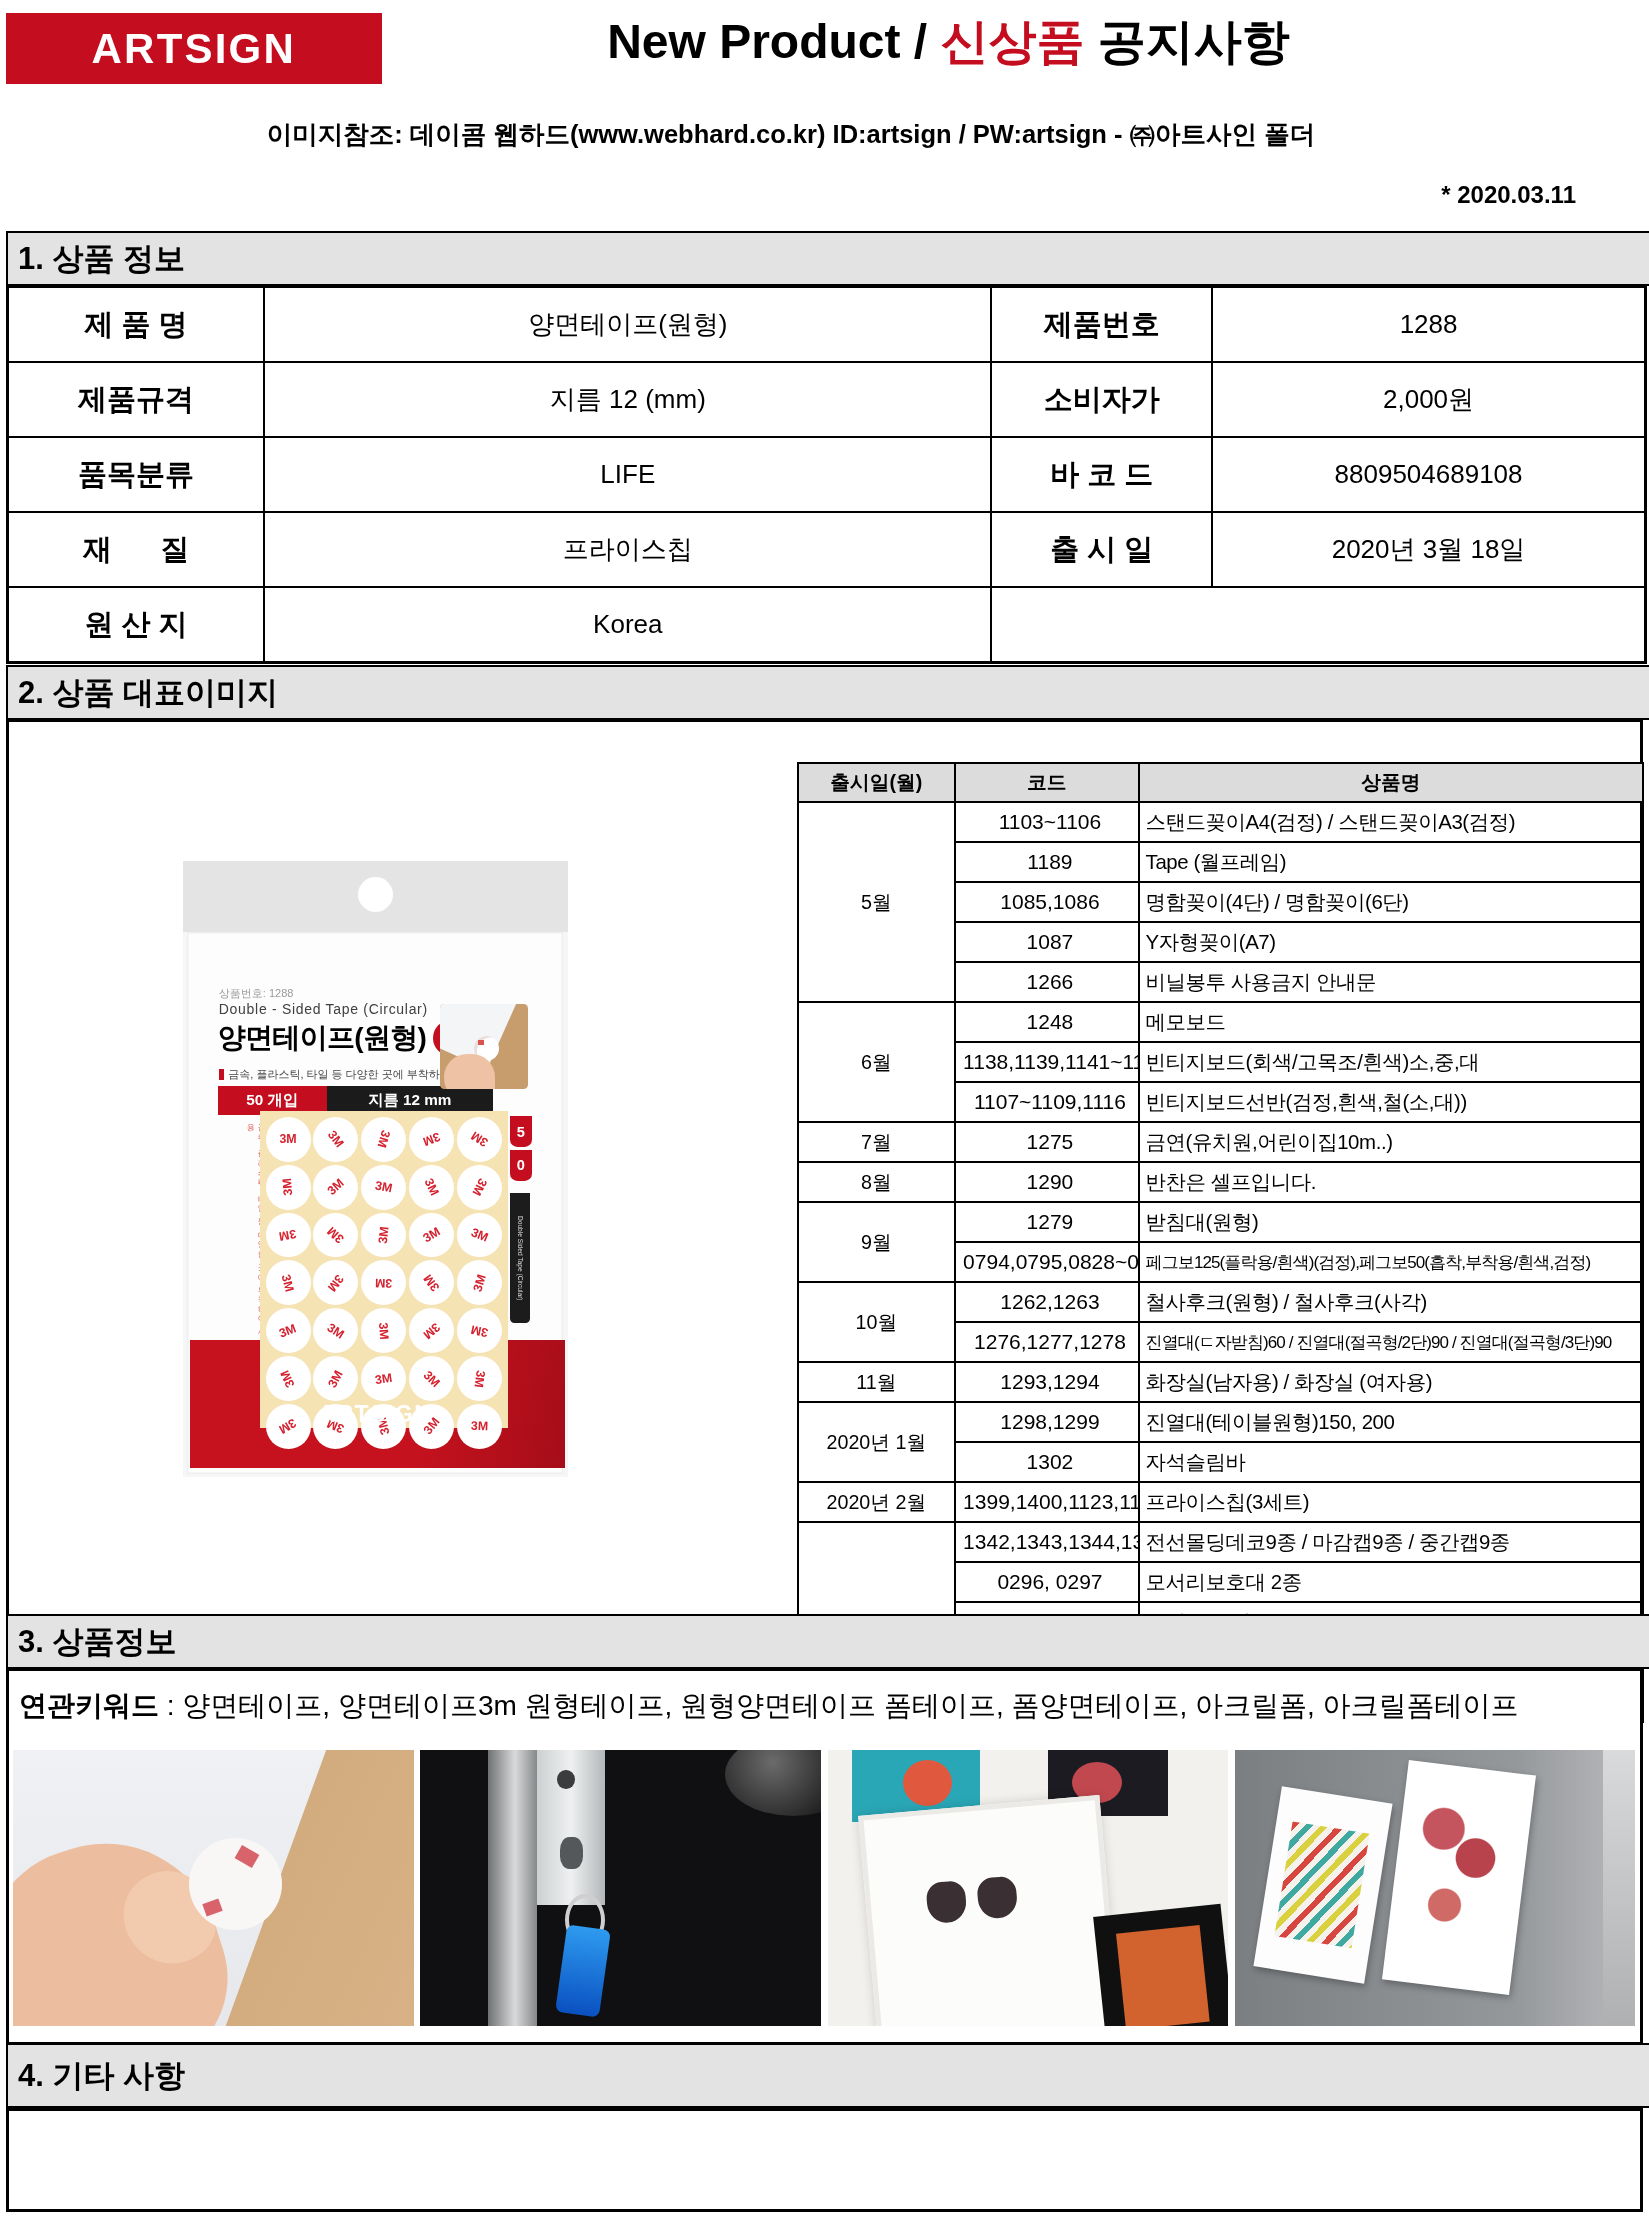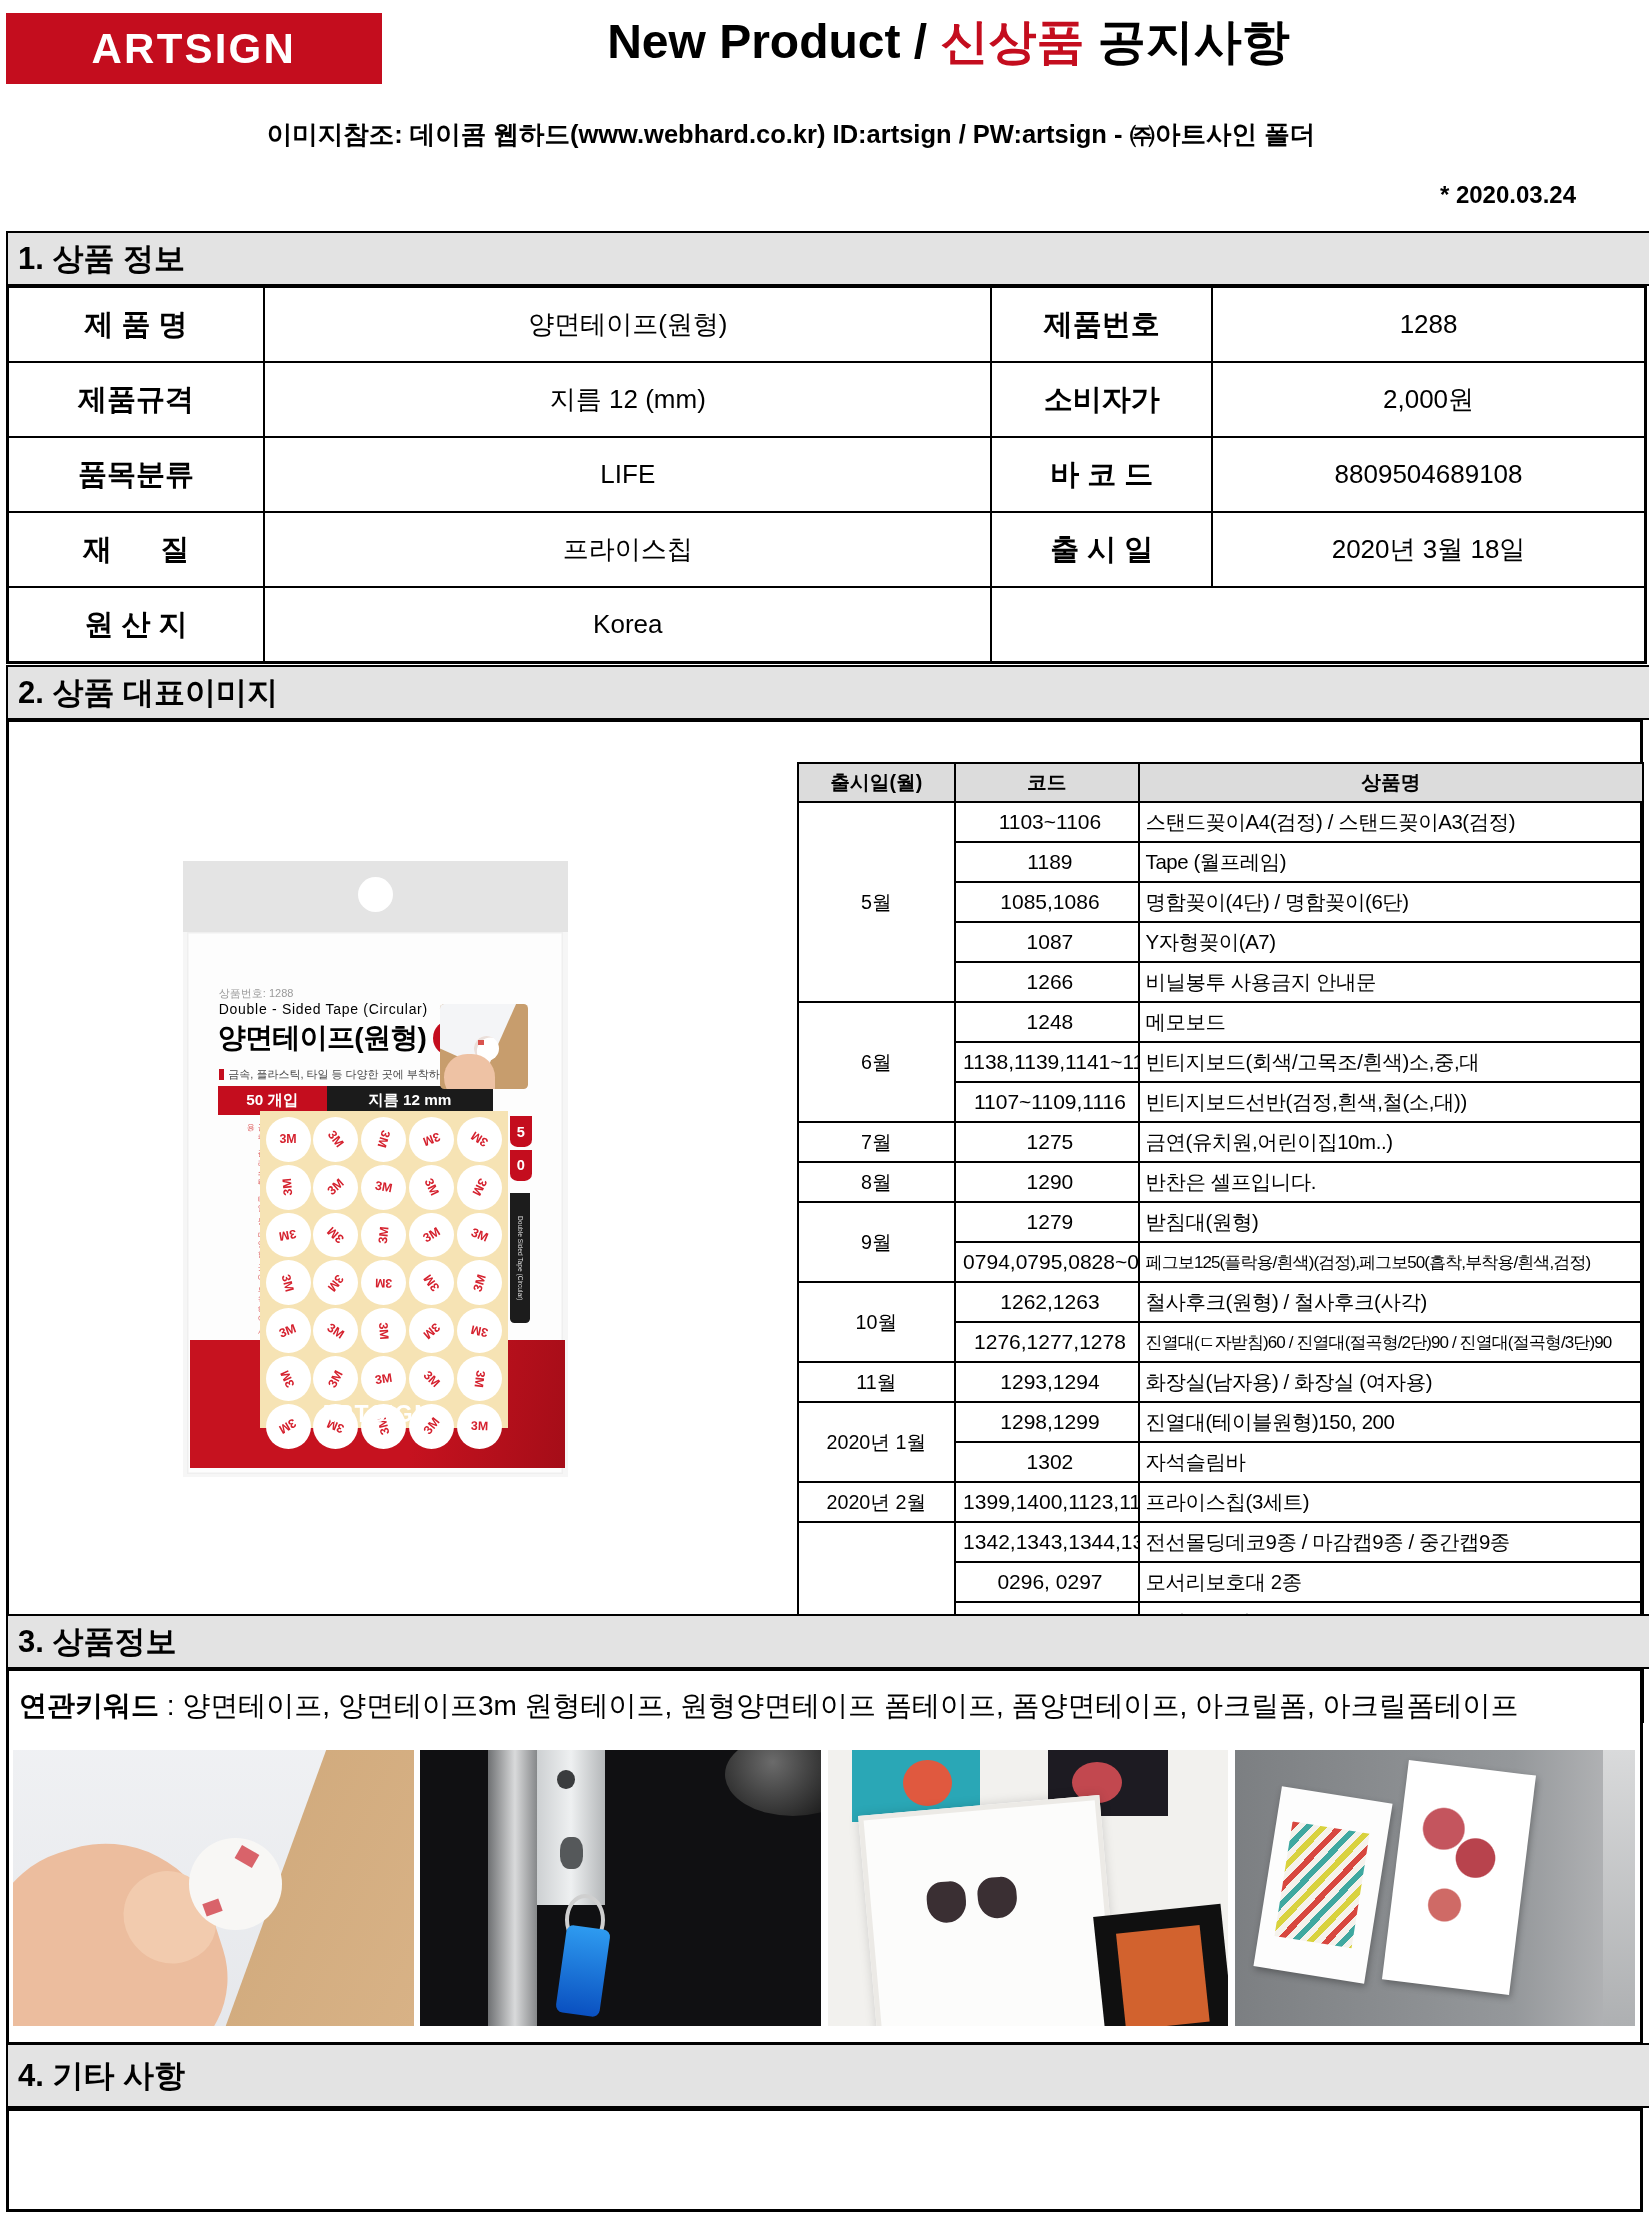--- a/index.html
+++ b/index.html
@@ -48,21 +48,21 @@
   #rel-table td.fs23{font-size:17px;letter-spacing:-0.9px;}
   #rel-table tr.grp td{border-top:2.9px solid #000;}
 
   
   .package{position:absolute;left:174px;top:139px;width:385px;height:616px;background:#f6f6f6;}
   .pkg-strip{position:absolute;left:0;top:0;width:100%;height:71px;background:#e4e4e4;}
   .pkg-hole{position:absolute;left:175px;top:16px;width:35px;height:35px;border-radius:50%;background:#fff;}
   .pkg-bag{position:absolute;left:4.4px;top:71px;right:4.4px;bottom:2.9px;background:#fdfdfd;
            box-shadow:inset 0 0 0 1.5px #efefef;}
   .pkg-code{position:absolute;left:36px;top:125px;font-size:11px;color:#9a9a9a;}
-  .pkg-en{position:absolute;left:36px;top:140px;font-size:14px;color:#000000;letter-spacing:0.7px;}
+  .pkg-en{position:absolute;left:36px;top:140px;font-size:14px;color:#404040;letter-spacing:0.7px;}
   .pkg-title-row{position:absolute;left:35px;top:158px;display:flex;align-items:center;gap:7.3px;}
   .pkg-title{font-size:28px;font-weight:bold;letter-spacing:-0.7px;}
   .pkg-badge{width:36px;height:36px;border-radius:50%;background:var(--red);color:#fff;
              font-size:19px;font-weight:bold;display:flex;align-items:center;justify-content:center;}
   .pkg-desc{position:absolute;left:36px;top:206px;font-size:11px;color:#444;display:flex;align-items:center;gap:4.4px;white-space:nowrap;}
   .pkg-desc .bullet{display:inline-block;width:5.1px;height:11px;background:var(--red);}
   .pkg-bars{position:absolute;left:35px;top:225px;display:flex;height:29px;}
   .bar-red{background:var(--red);color:#fff;font-size:15.3px;font-weight:bold;display:flex;
            align-items:center;justify-content:center;width:109px;}
   .bar-black{background:#1b1b1b;color:#fff;font-size:15.3px;font-weight:bold;display:flex;
@@ -151,21 +151,21 @@
   .p4-strip{position:absolute;right:0;top:0;width:8%;height:100%;background:linear-gradient(#d9dadb,#aeb0b2);}
 </style>
 </head>
 <body>
 
 <div class="page">
 
   <div class="logo">ARTSIGN</div>
   <div class="title"><span>New Product / </span><span class="red">신상품</span><span> 공지사항</span></div>
   <div class="subtitle">이미지참조: 데이콤 웹하드(www.webhard.co.kr) ID:artsign / PW:artsign - ㈜아트사인 폴더</div>
-  <div class="date">* 2020.03.24</div>
+  <div class="date">* 2020.03.11</div>
 
   <div class="sec-bar" id="sec1bar">1. 상품 정보</div>
   <table id="info-table">
       <colgroup>
         <col style="width:257px">
         <col style="width:727px">
         <col style="width:221px">
         <col style="width:433px">
       </colgroup>
       <tbody id="info-body">

